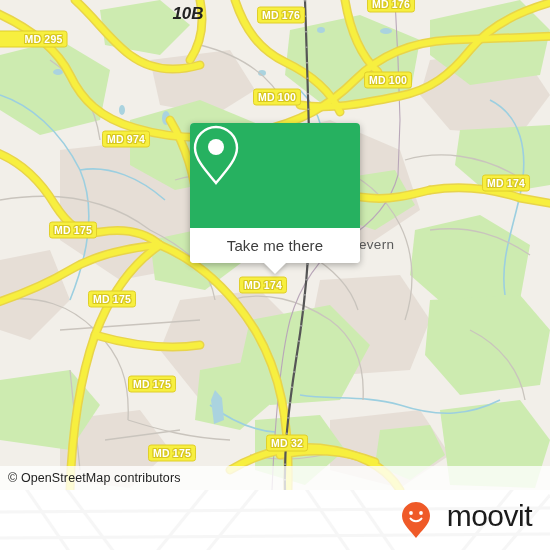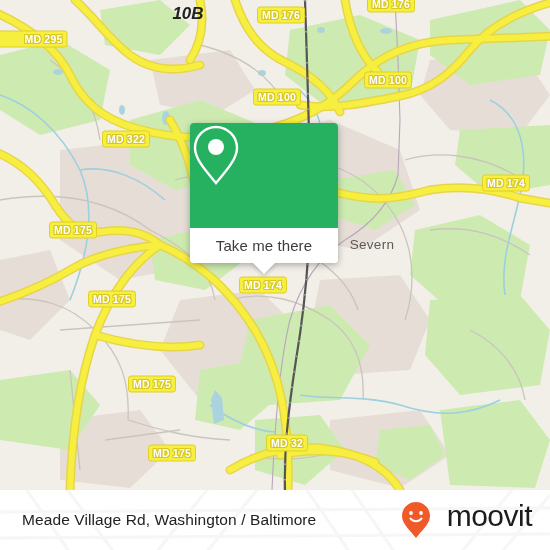--- a/index.html
+++ b/index.html
@@ -54,21 +54,21 @@
     color: #5b5b5b;
     letter-spacing: .3px;
     transform: translate(-50%,-50%);
     white-space: nowrap;
   }
 
   
   #popup {
     position: absolute;
     left: 190px; top: 123px;
-    width: 148px; height: 140px;
+    width: 170px; height: 140px;
     border-radius: 4px;
     box-shadow: 0 2px 7px rgba(0,0,0,.30);
     background: #fff;
     overflow: visible;
   }
   #popup-head {
     height: 105px;
     background: #26b160;
     border-radius: 4px 4px 0 0;
     display: flex; align-items: center; justify-content: center;
@@ -261,21 +261,21 @@
         </g>
       </g>
     </svg>
 
     <div class="shield" style="left:32px;  top:39px;padding-left:27px;">MD 295</div>
     <div class="exit-label" style="left:188px; top:14px;">10B</div>
     <div class="shield" style="left:281px; top:15px;">MD 176</div>
     <div class="shield" style="left:391px; top:4px;">MD 176</div>
     <div class="shield" style="left:388px; top:80px;">MD 100</div>
     <div class="shield" style="left:277px; top:97px;">MD 100</div>
-    <div class="shield" style="left:126px; top:139px;">MD 322</div>
+    <div class="shield" style="left:126px; top:139px;">MD 974</div>
     <div class="shield" style="left:506px; top:183px;">MD 174</div>
     <div class="shield" style="left:73px;  top:230px;">MD 175</div>
     <div class="shield" style="left:263px; top:285px;">MD 174</div>
     <div class="shield" style="left:112px; top:299px;">MD 175</div>
     <div class="shield" style="left:152px; top:384px;">MD 175</div>
     <div class="shield" style="left:172px; top:453px;">MD 175</div>
     <div class="shield" style="left:287px; top:443px;text-align:center;">MD 32</div>
 
     <div class="place-label" style="left:372px; top:244px;">Severn</div>
 
@@ -285,39 +285,41 @@
           <path d="M26 4 C14.4 4 5 13.4 5 25 C5 37 18 50 26 60 C34 50 47 37 47 25 C47 13.4 37.6 4 26 4 Z" fill="none" stroke="#ffffff" stroke-width="2.4"></path>
           <circle cx="26" cy="24" r="8" fill="#ffffff"></circle>
         </svg>
       </div>
       <div id="popup-foot">
         <span>Take me there</span>
       </div>
       <div id="popup-tail"></div>
     </div>
 
+    <div id="attrib">
+      <span>© OpenStreetMap contributors</span>
+    </div>
   </div>
 
   <div id="footer">
     <svg id="footer-bg" width="550" height="60" viewBox="0 0 550 60">
       <rect width="550" height="60" fill="#ffffff"></rect>
       <g stroke="#eeeeee" fill="none" stroke-width="3">
         <path d="M20,-10 L75,70"></path>
         <path d="M60,-10 L120,70"></path>
         <path d="M150,70 L215,-10"></path>
         <path d="M200,70 L265,-10"></path>
         <path d="M300,-10 L355,70"></path>
         <path d="M345,-10 L400,70"></path>
         <path d="M455,70 L520,-10"></path>
         <path d="M495,70 L550,5"></path>
         <path d="M0,22 L550,18"></path>
         <path d="M0,48 L550,44"></path>
       </g>
     </svg>
-    <div id="footer-title">Meade Village Rd, Washington / Baltimore</div>
     <div id="brand">
       <svg width="30" height="38" viewBox="0 0 30 38">
         <path d="M15 1 C7.3 1 1 7.3 1 15 C1 23.5 10 30 15 37 C20 30 29 23.5 29 15 C29 7.3 22.7 1 15 1 Z" fill="#ef5a28"></path>
         <circle cx="10" cy="12" r="1.9" fill="#ffffff"></circle>
         <circle cx="20" cy="12" r="1.9" fill="#ffffff"></circle>
         <path d="M9.5 17.5 C11.5 21 18.5 21 20.5 17.5" stroke="#ffffff" stroke-width="2" fill="none" stroke-linecap="round"></path>
       </svg>
       <span id="brand-word">moovit</span>
     </div>
   </div>

